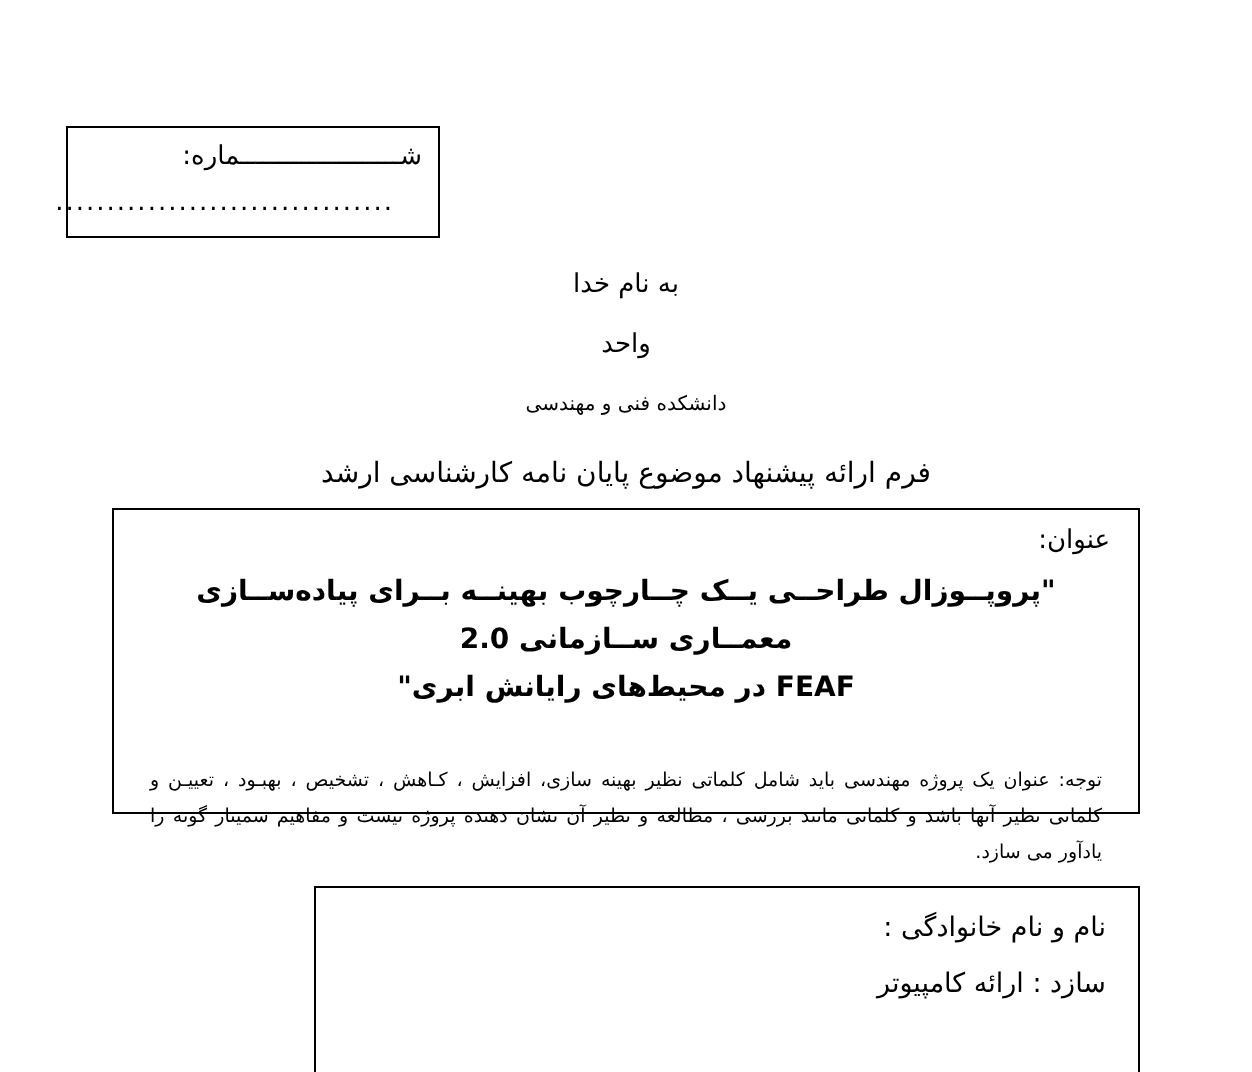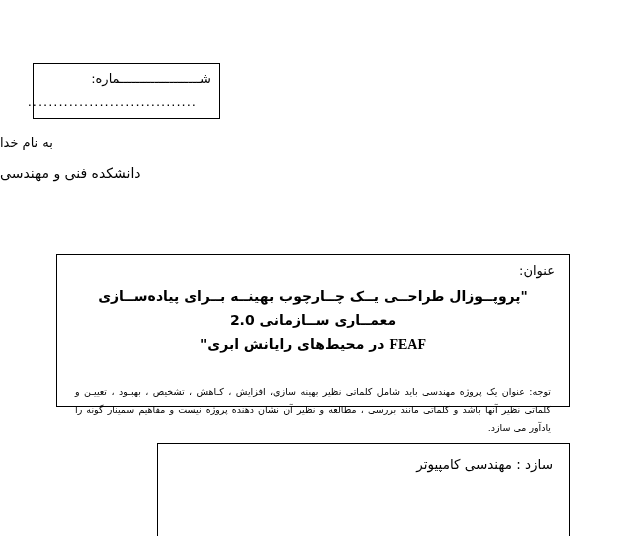--- a/index.html
+++ b/index.html
@@ -44,32 +44,32 @@
     font-size: 13px;
     white-space: nowrap;
     letter-spacing: 1px;
   }
   
   .header-block {
     position: absolute;
     left: 0;
     right: 0;
     top: 128px;
-    text-align: left;
+    text-align: center;
   }
   .header-block .line {
     font-size: 13px;
     line-height: 30px;
     white-space: nowrap;
   }
   .header-block .line.small {
     font-size: 13px;
   }
   .header-block .line.faculty {
-    font-size: 14px;
+    font-size: 10px;
   }
   .header-block .line.formline {
     font-size: 14px;
     margin-top: 4px;
   }
   
   .title-box {
     position: absolute;
     left: 56px;
     top: 254px;
@@ -86,21 +86,20 @@
   }
   .title-box .maintitle {
     font-size: 14px;
     font-weight: bold;
     text-align: center;
     line-height: 24px;
   }
   .title-box .maintitle .ltr {
     direction: ltr;
     unicode-bidi: embed;
-    font-family: Liberation Serif, serif;
   }
   .title-box .note {
     font-size: 9.5px;
     text-align: justify;
     line-height: 18px;
     margin-top: 26px;
     padding: 0 4px;
   }
   
   .fields-box {
@@ -126,35 +125,41 @@
 
 <div class="page">
 
   <div class="number-box">
     <div class="num-label">شـــــــــــــــــــــماره:</div>
     <div class="num-dots">.................................</div>
   </div>
 
   <div class="header-block">
     <div class="line small">به نام خدا</div>
+    <div class="line small">واحد</div>
     <div class="line faculty">دانشکده فنی و مهندسی</div>
+    <div class="line formline">فرم ارائه پیشنهاد موضوع پایان نامه کارشناسی ارشد</div>
   </div>
 
   <div class="title-box">
     <div class="onvan">عنوان:</div>
     <div class="maintitle">
       <div>"پروپــوزال طراحــی یــک چــارچوب بهینــه بــرای پیاده‌ســازی معمــاری ســازمانی 2.0</div>
       <div>
         <span class="ltr">FEAF</span>
         <span>در محیط‌های رایانش ابری"</span>
       </div>
     </div>
     <div class="note">توجه: عنوان یک پروژه مهندسی باید شامل کلماتی نظیر بهینه سازی، افزایش ، کـاهش ، تشخیص ، بهبـود ، تعییـن و کلماتی نظیر آنها باشد و کلماتی مانند بررسی ، مطالعه و نظیر آن نشان دهنده پروژه نیست و مفاهیم سمینار گونه را یادآور می سازد.</div>
   </div>
 
   <div class="fields-box">
     <div class="field">
+      <span>نام و نام خانوادگی :</span>
+      <span></span>
+    </div>
+    <div class="field">
       <span>سازد :</span>
-      <span>مهندسی کامپیوتر</span>
+      <span>ارائه کامپیوتر</span>
     </div>
   </div>
 
 </div>
 
 </body></html>

